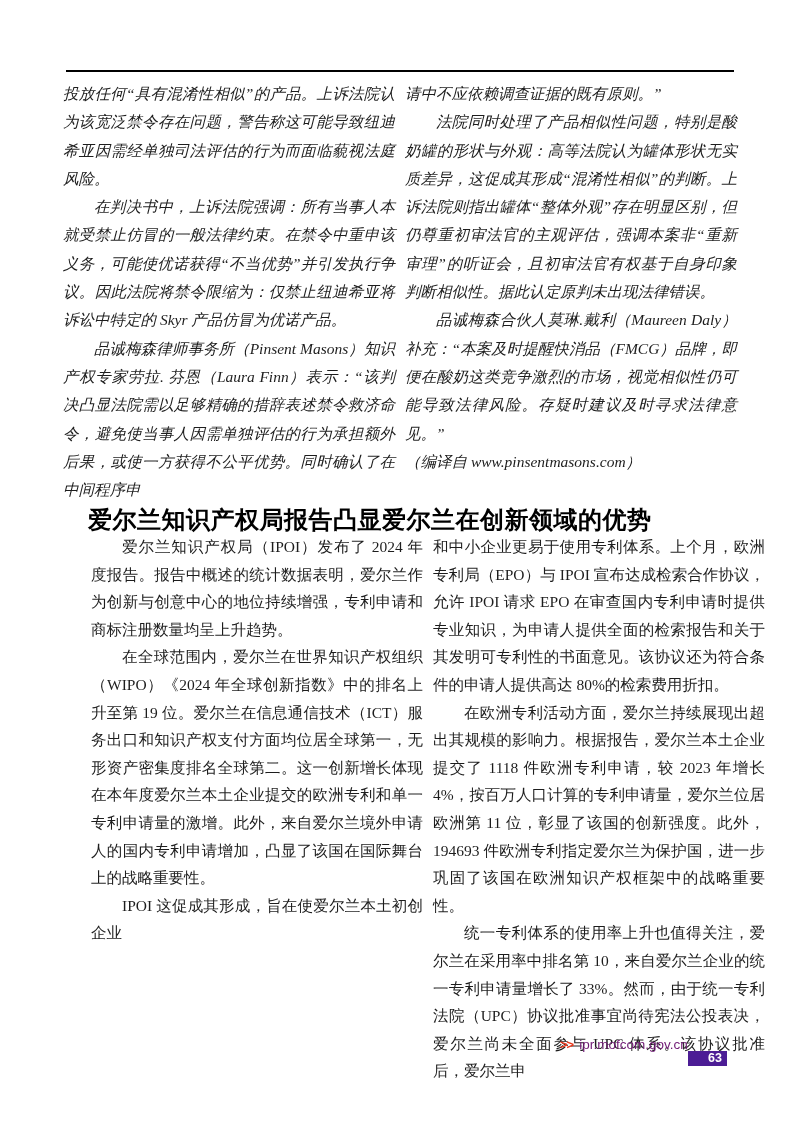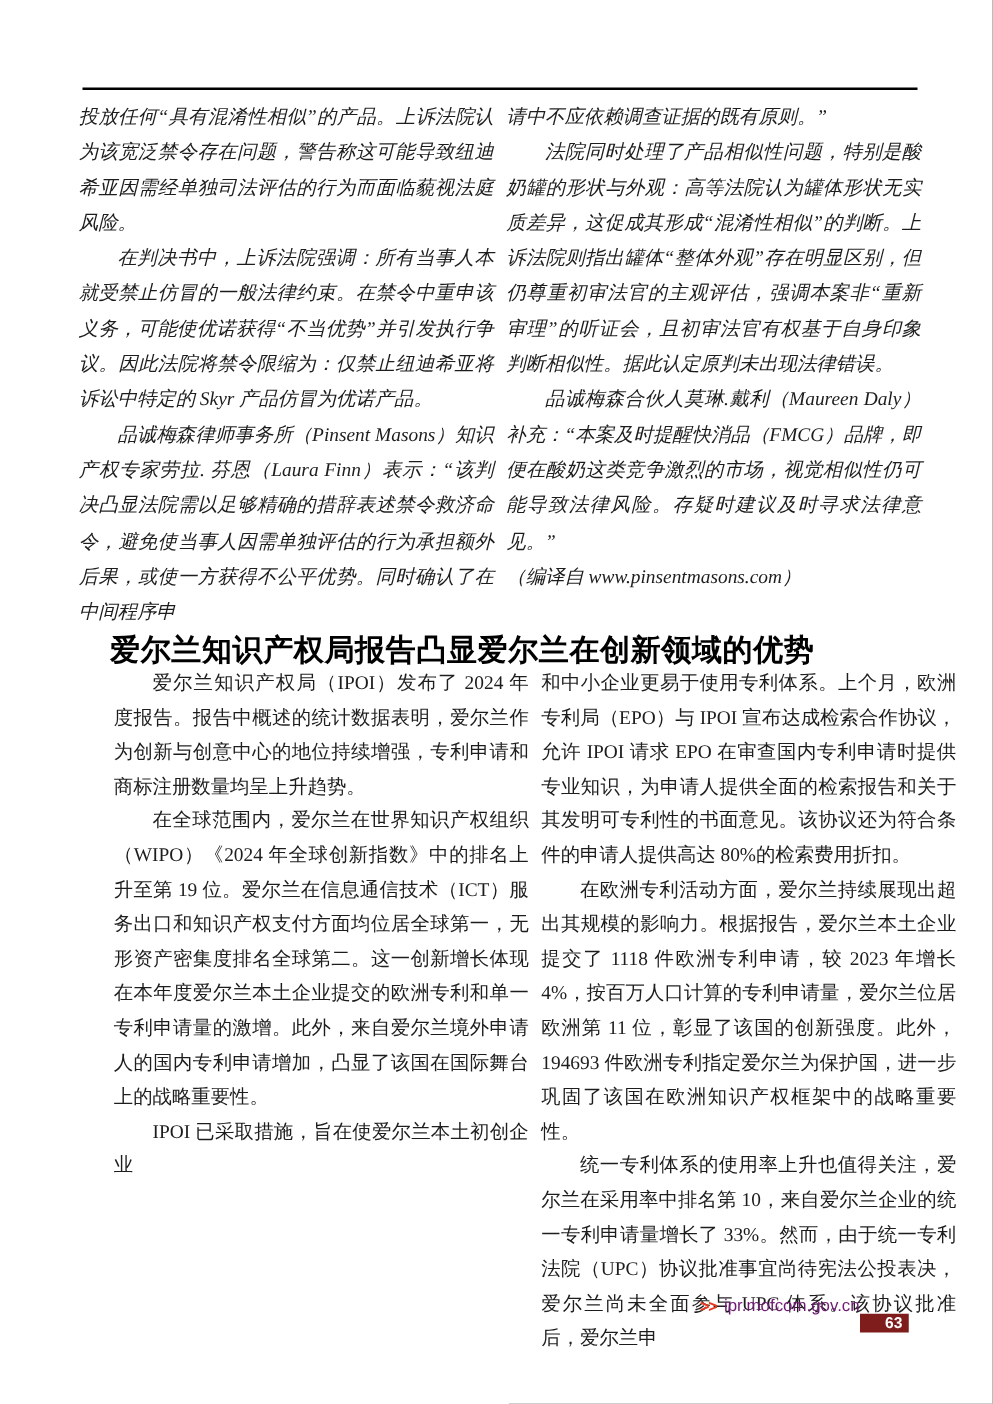--- a/index.html
+++ b/index.html
@@ -106,28 +106,28 @@
         <p class=" right">（编译自 www.pinsentmasons.com）</p>
       </div>
   </section>
 
   <h1 class="article2-title">爱尔兰知识产权局报告凸显爱尔兰在创新领域的优势</h1>
 
   <section class="article article-2">
     <div class="col">
         <p class="indent">爱尔兰知识产权局（IPOI）发布了 2024 年度报告。报告中概述的统计数据表明，爱尔兰作为创新与创意中心的地位持续增强，专利申请和商标注册数量均呈上升趋势。</p>
         <p class="indent">在全球范围内，爱尔兰在世界知识产权组织（WIPO）《2024 年全球创新指数》中的排名上升至第 19 位。爱尔兰在信息通信技术（ICT）服务出口和知识产权支付方面均位居全球第一，无形资产密集度排名全球第二。这一创新增长体现在本年度爱尔兰本土企业提交的欧洲专利和单一专利申请量的激增。此外，来自爱尔兰境外申请人的国内专利申请增加，凸显了该国在国际舞台上的战略重要性。</p>
-        <p class="indent">IPOI 已采取措施，旨在使爱尔兰本土初创企业</p>
+        <p class="indent">IPOI 这促成其形成，旨在使爱尔兰本土初创企业</p>
       </div>
     <div class="col">
         <p class="">和中小企业更易于使用专利体系。上个月，欧洲专利局（EPO）与 IPOI 宣布达成检索合作协议，允许 IPOI 请求 EPO 在审查国内专利申请时提供专业知识，为申请人提供全面的检索报告和关于其发明可专利性的书面意见。该协议还为符合条件的申请人提供高达 80%的检索费用折扣。</p>
         <p class="indent">在欧洲专利活动方面，爱尔兰持续展现出超出其规模的影响力。根据报告，爱尔兰本土企业提交了 1118 件欧洲专利申请，较 2023 年增长 4%，按百万人口计算的专利申请量，爱尔兰位居欧洲第 11 位，彰显了该国的创新强度。此外，194693 件欧洲专利指定爱尔兰为保护国，进一步巩固了该国在欧洲知识产权框架中的战略重要性。</p>
         <p class="indent">统一专利体系的使用率上升也值得关注，爱尔兰在采用率中排名第 10，来自爱尔兰企业的统一专利申请量增长了 33%。然而，由于统一专利法院（UPC）协议批准事宜尚待宪法公投表决，爱尔兰尚未全面参与 UPC 体系。该协议批准后，爱尔兰申</p>
       </div>
   </section>
 
   <footer class="page-footer">
     <span class="chevrons" style="color: rgb(232, 57, 29);">&gt;&gt;</span>
     <span class="footer-site">ipr.mofcom.gov.cn</span>
-    <span class="page-number-badge" style="background-color: #7f1d1d; color: rgb(255, 255, 255); margin-top: 27px;">63</span>
+    <span class="page-number-badge" style="background-color: #4c1d95; color: rgb(255, 255, 255); margin-top: 27px;">63</span>
   </footer>
 
 </div>
 
 </body></html>

